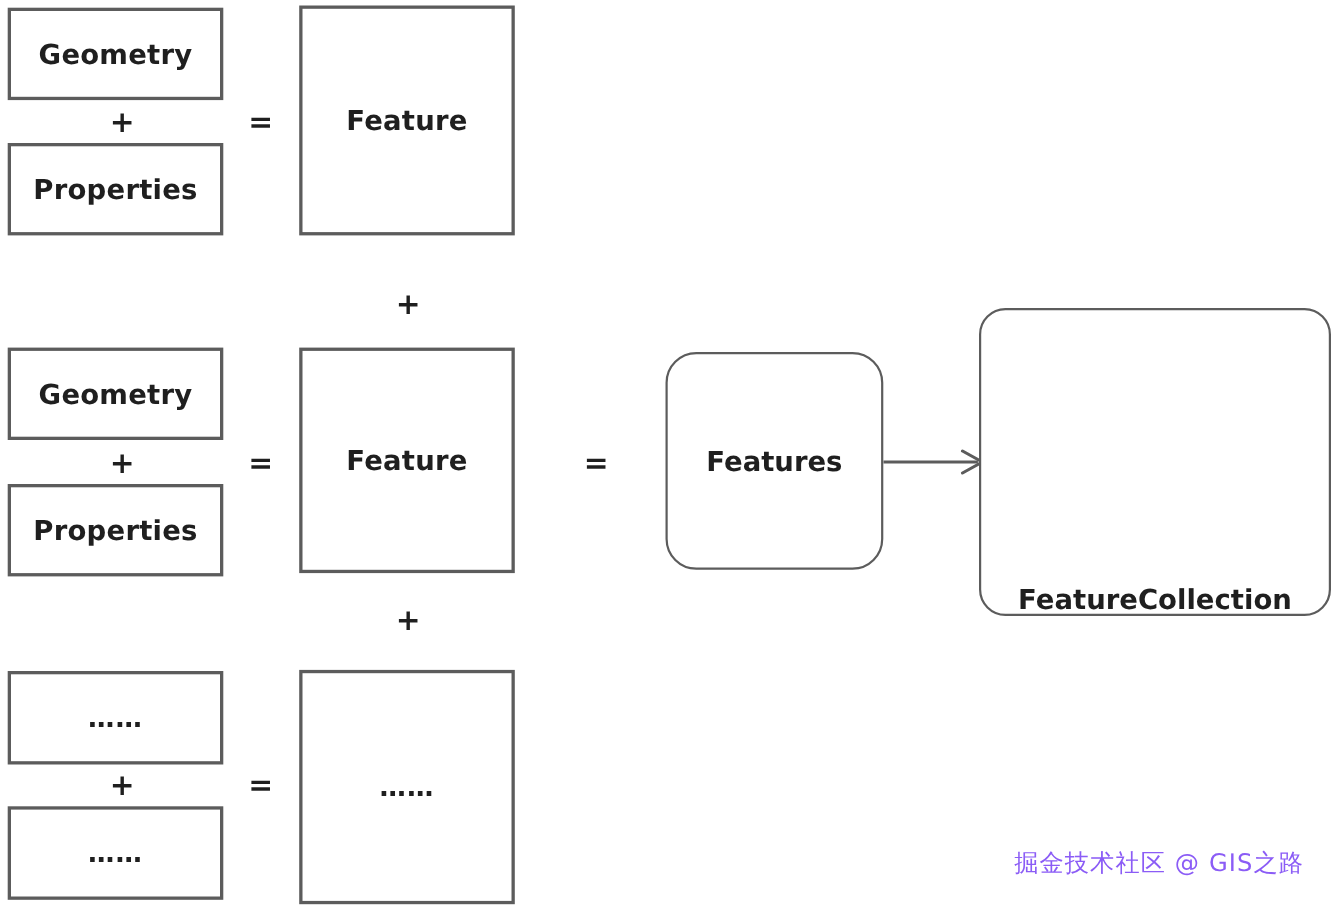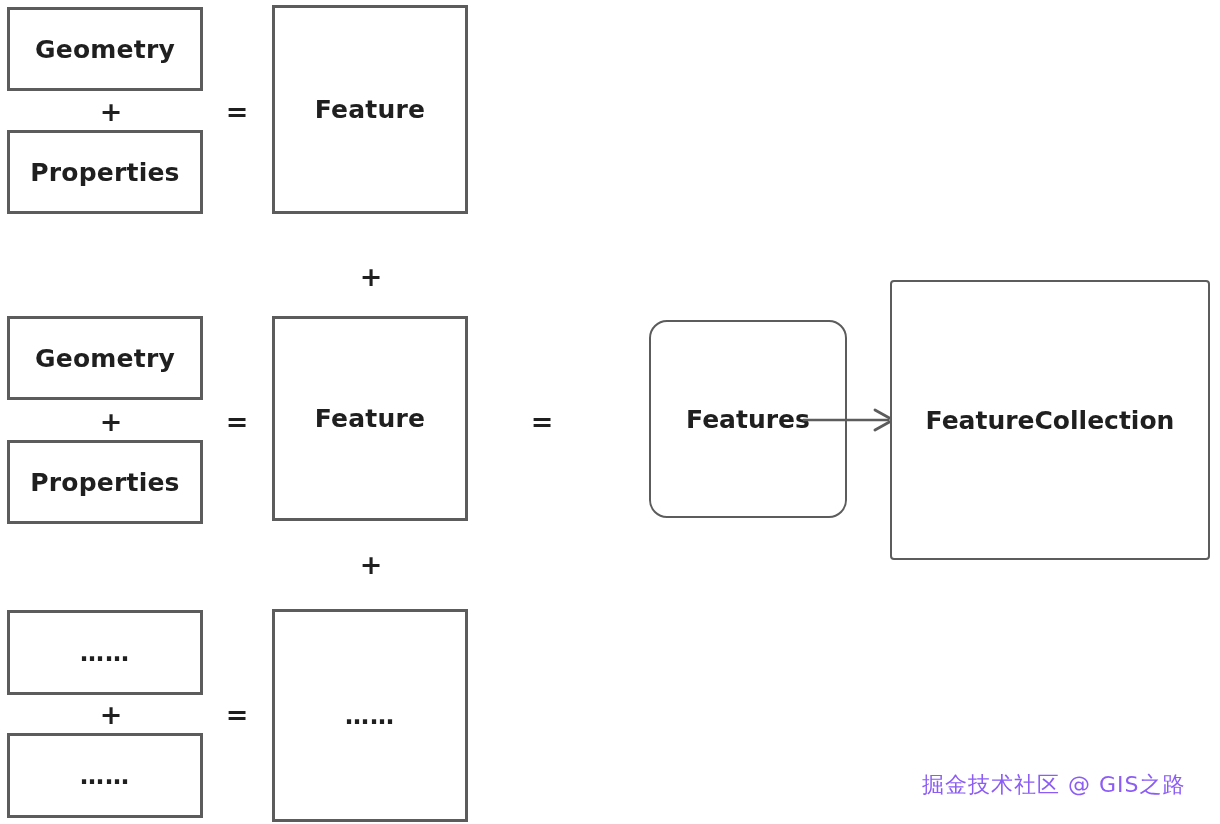--- a/index.html
+++ b/index.html
@@ -132,32 +132,32 @@
   </div>
 
   <div class="op op-eq" style="left:222px; top:408px;">=</div>
 
   <div class="rect" style="left:272px; top:316px; width:196px; height:205px;">
     <span class="rect-label">Feature</span>
   </div>
 
   <div class="op op-eq" style="left:527px; top:408px;">=</div>
 
-  <div class="round" style="left:605px; top:320px; width:198px; height:198px; border-radius:18px;margin-left:44px;">
+  <div class="round" style="left:605px; top:320px; width:198px; height:198px; border-radius:28px;">
     <span class="round-label">Features</span>
   </div>
 
   <div class="arrow" style="left:803px; top:404px; width:92px; height:32px;">
     <svg width="92" height="32" viewBox="0 0 92 32">
       <line x1="0" y1="16" x2="86" y2="16" stroke="#5c5c5c" stroke-width="2.6"></line>
       <polyline points="72,6 90,16 72,26" fill="none" stroke="#5c5c5c" stroke-width="2.8" stroke-linecap="round" stroke-linejoin="miter"></polyline>
     </svg>
   </div>
 
-  <div class="round" style="left:890px; top:280px; width:320px; height:280px; border-radius:4px;">
+  <div class="round" style="left:890px; top:280px; width:320px; height:280px; border-radius:24px;align-items:flex-end;">
     <span class="round-label">FeatureCollection</span>
   </div>
 
   <div class="op op-plus" style="left:356px; top:551px;">+</div>
 
   <div class="rect" style="left:7px; top:610px; width:196px; height:85px;">
     <span class="dots">……</span>
   </div>
 
   <div class="op op-plus" style="left:96px; top:701px;">+</div>

